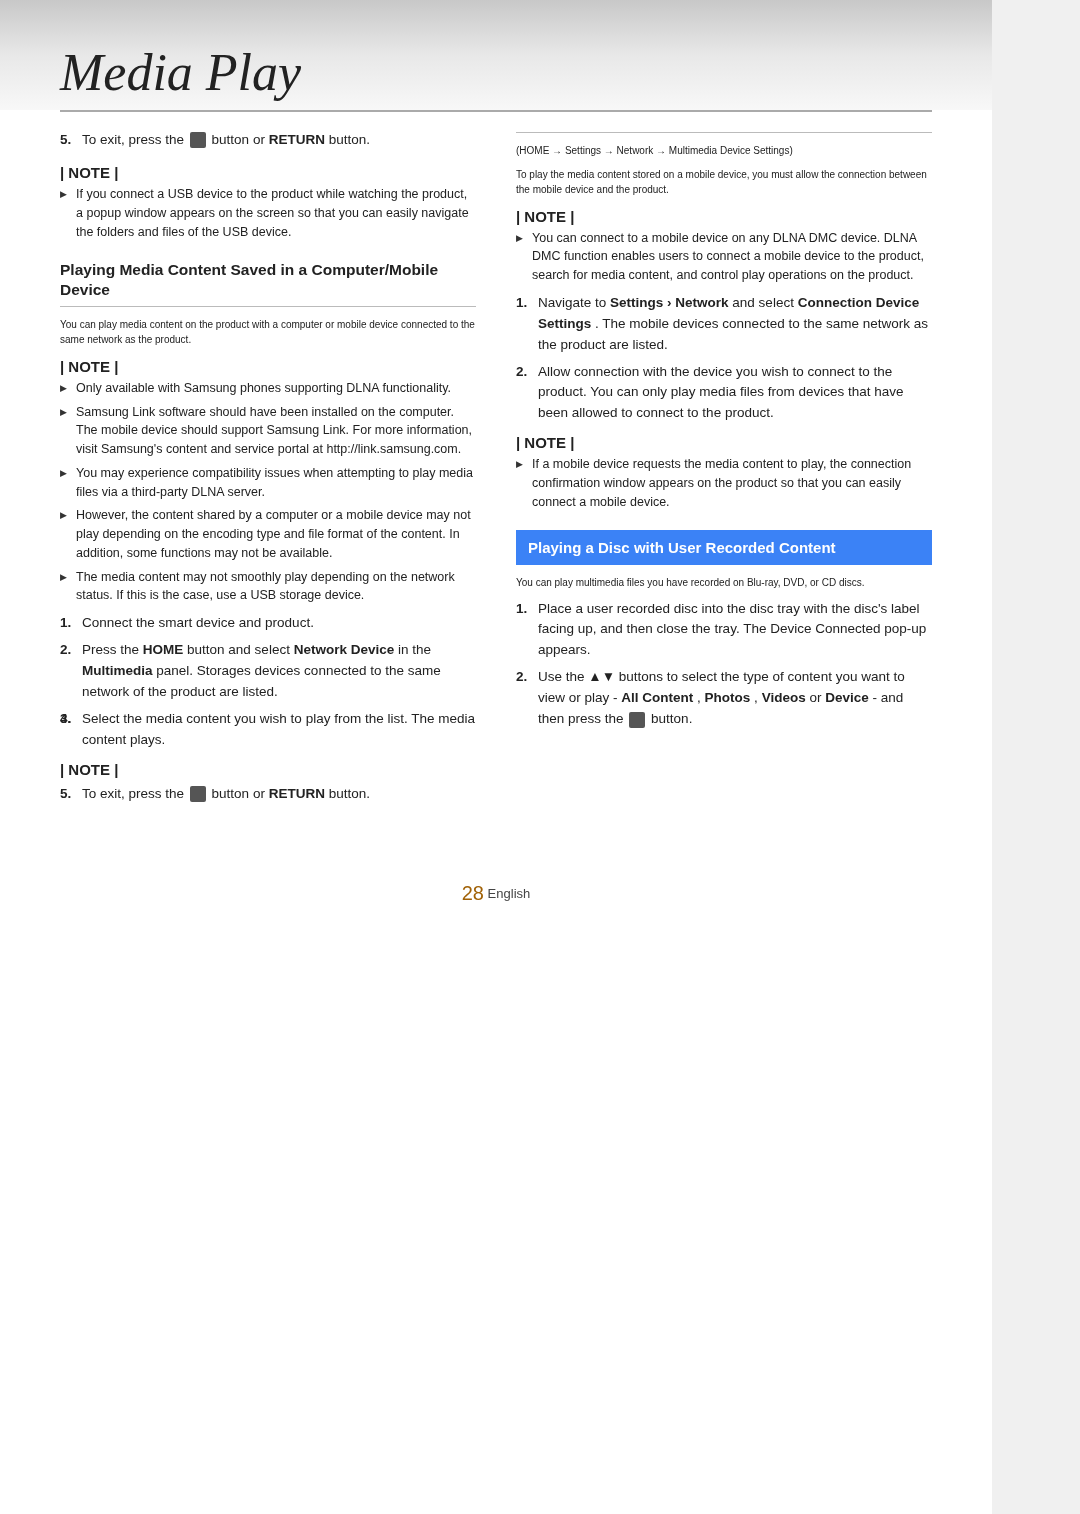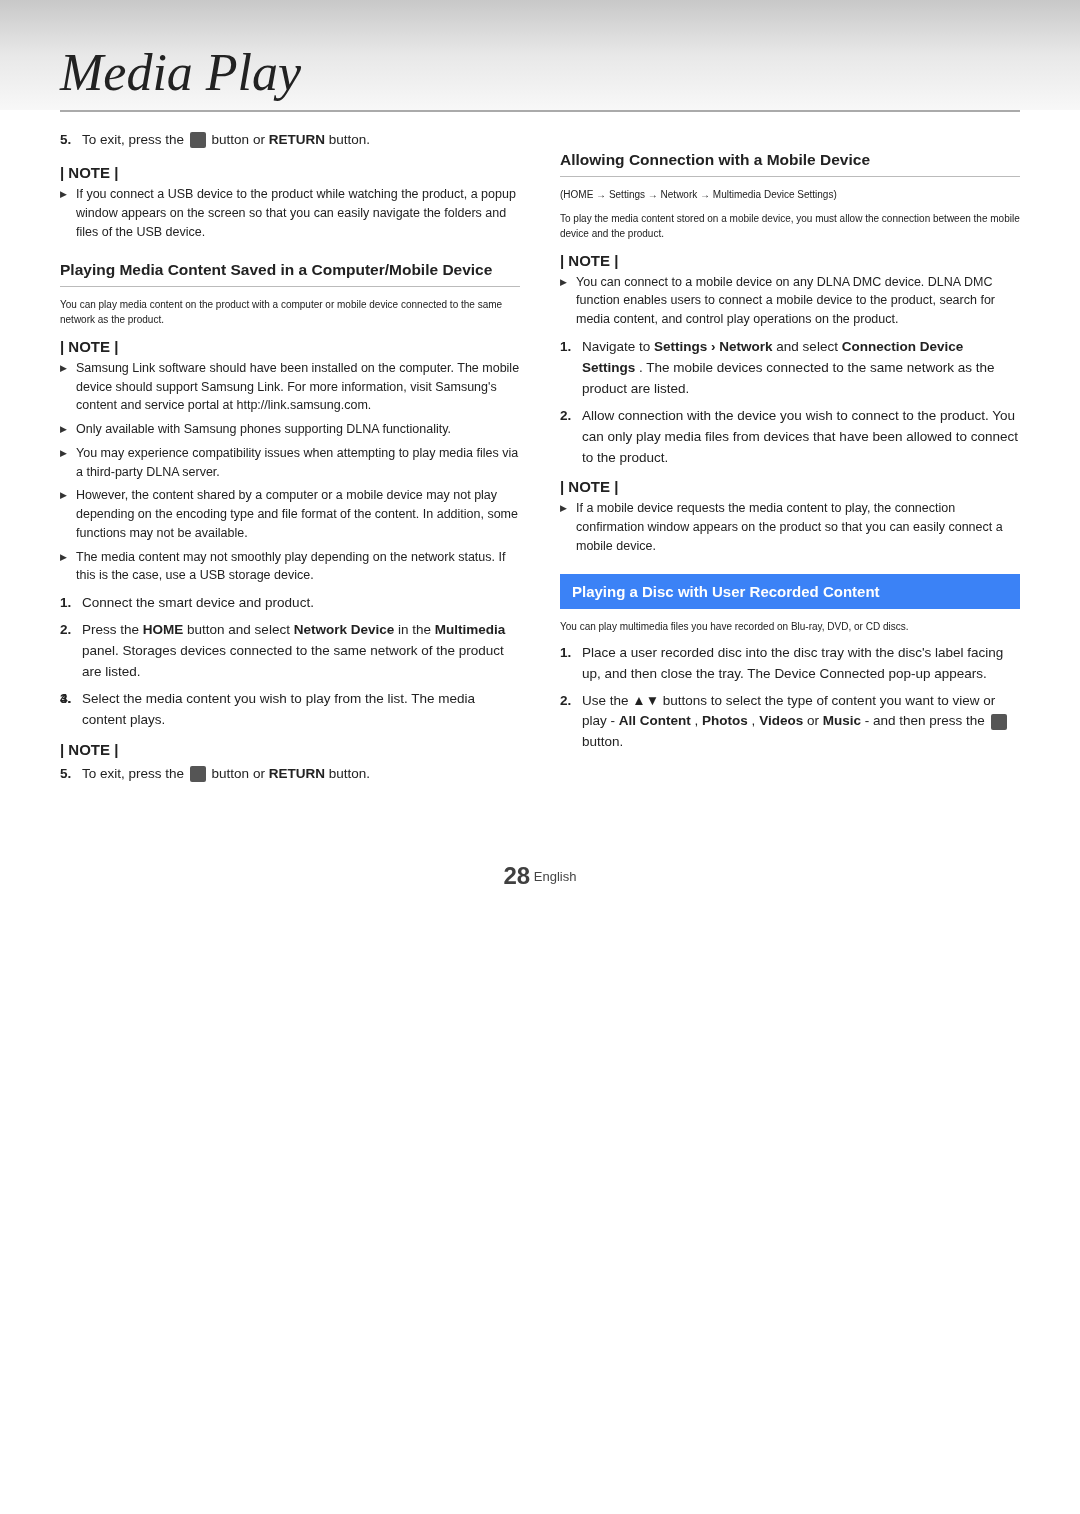--- a/index.html
+++ b/index.html
@@ -5,21 +5,21 @@
     * { margin: 0; padding: 0; box-sizing: border-box; }
     body {
       width: 1080px;
       min-height: 1514px;
       background: #f0f0f0;
       font-family: Arial, sans-serif;
       font-size: 14px;
       color: #222;
     }
     .page {
-      width: 1080px;
+      width: 992px;
       min-height: 1514px;
       background: #fff;
       position: relative;
       padding: 0;
     }
     
     .header-bg {
       width: 100%;
       height: 110px;
       background: linear-gradient(to bottom, #c8c8c8, #e8e8e8, #f8f8f8);
@@ -131,23 +131,23 @@
       font-size: 15px;
     }
     
     .footer {
       text-align: center;
       margin-top: 30px;
       font-size: 13px;
       color: #444;
     }
     .footer-num {
-      font-size: 24px;
-      font-weight: bold;
-      color: #404040;
+      font-size: 20px;
+      font-weight: normal;
+      color: #a16207;
       vertical-align: middle;
     }
     .footer-lang {
       font-size: 13px;
       color: #444;
       vertical-align: middle;
     }
     
     .btn-icon {
       display: inline-block;
@@ -216,22 +216,22 @@
         </ul>
       </div>
 
       <div class="section-heading">Playing Media Content Saved in a Computer/Mobile Device</div>
       <div class="section-line"></div>
 
       <p>You can play media content on the product with a computer or mobile device connected to the same network as the product.</p>
 
       <div class="note-label">| NOTE |</div>
       <ul class="note-list">
+        <li><span>Only available with Samsung phones supporting DLNA functionality.</span></li>
         <li><span>Samsung Link software should have been installed on the computer. The mobile device should support Samsung Link. For more information, visit Samsung's content and service portal at http://link.samsung.com.</span></li>
-        <li><span>Only available with Samsung phones supporting DLNA functionality.</span></li>
         <li><span>You may experience compatibility issues when attempting to play media files via a third-party DLNA server.</span></li>
         <li><span>However, the content shared by a computer or a mobile device may not play depending on the encoding type and file format of the content. In addition, some functions may not be available.</span></li>
         <li><span>The media content may not smoothly play depending on the network status. If this is the case, use a USB storage device.</span></li>
       </ul>
 
       <ol class="numbered-list">
         <li>
           <span class="num">1.</span>
           <span>Connect the smart device and product.</span>
         </li>
@@ -266,21 +266,20 @@
           <span>button or</span>
           <span class="bold">RETURN</span>
           <span>button.</span>
         </span>
       </div>
 
     </div>
 
     <div class="right-col">
 
-      <div class="section-heading">Allowing Connection with a Mobile Device</div>
       <div class="section-line"></div>
 
       <p>(HOME → Settings → Network → Multimedia Device Settings)</p>
       <p>To play the media content stored on a mobile device, you must allow the connection between the mobile device and the product.</p>
 
       <div class="note-label">| NOTE |</div>
       <ul class="note-list">
         <li><span>You can connect to a mobile device on any DLNA DMC device. DLNA DMC function enables users to connect a mobile device to the product, search for media content, and control play operations on the product.</span></li>
       </ul>
 
@@ -320,21 +319,21 @@
         <li>
           <span class="num">2.</span>
           <span>
             <span>Use the ▲▼ buttons to select the type of content you want to view or play -</span>
             <span class="bold">All Content</span>
             <span>,</span>
             <span class="bold">Photos</span>
             <span>,</span>
             <span class="bold">Videos</span>
             <span>or</span>
-            <span class="bold">Music</span>
+            <span class="bold">Device</span>
             <span>- and then press the</span>
             <span class="btn-icon-small" style="display:inline-block;width:16px;height:16px;background:#555;border-radius:2px;vertical-align:middle;margin:0 2px;"></span>
             <span>button.</span>
           </span>
         </li>
       </ol>
 
     </div>
   </div>
 

